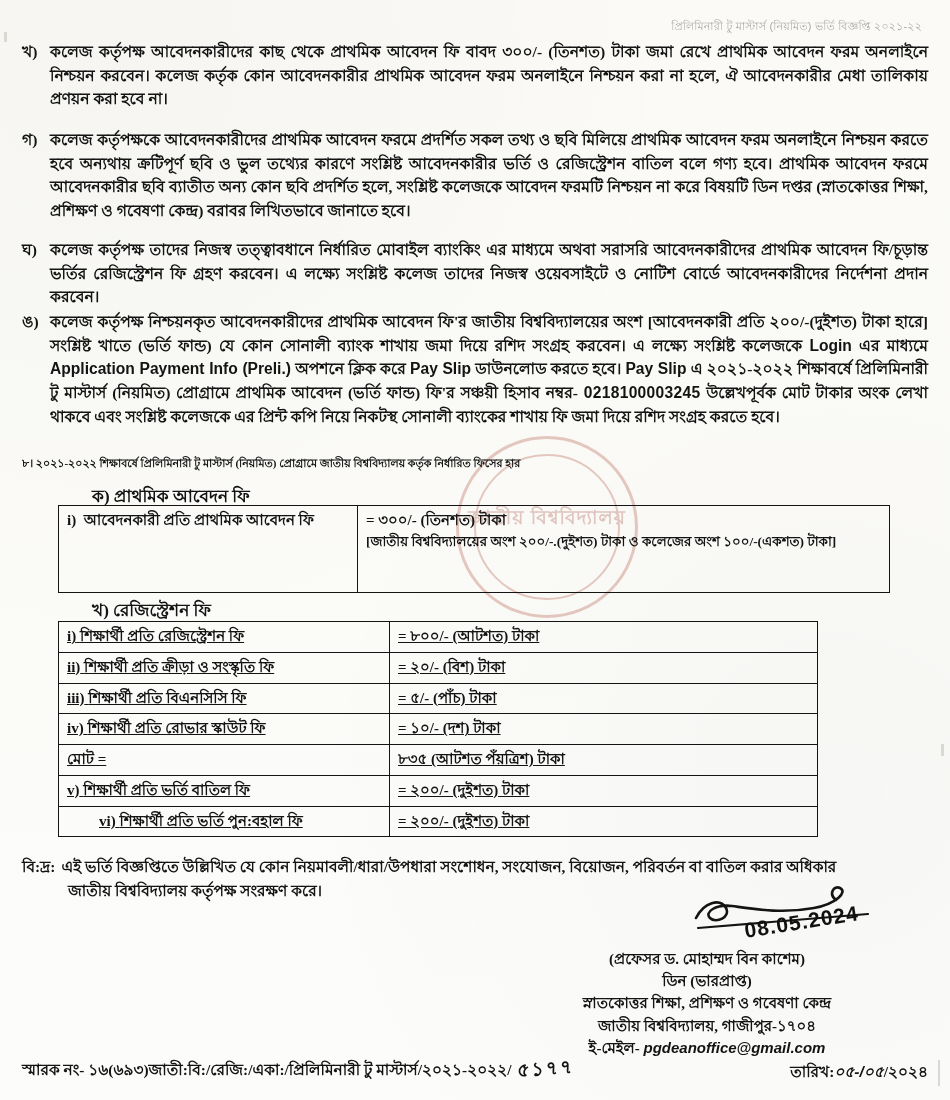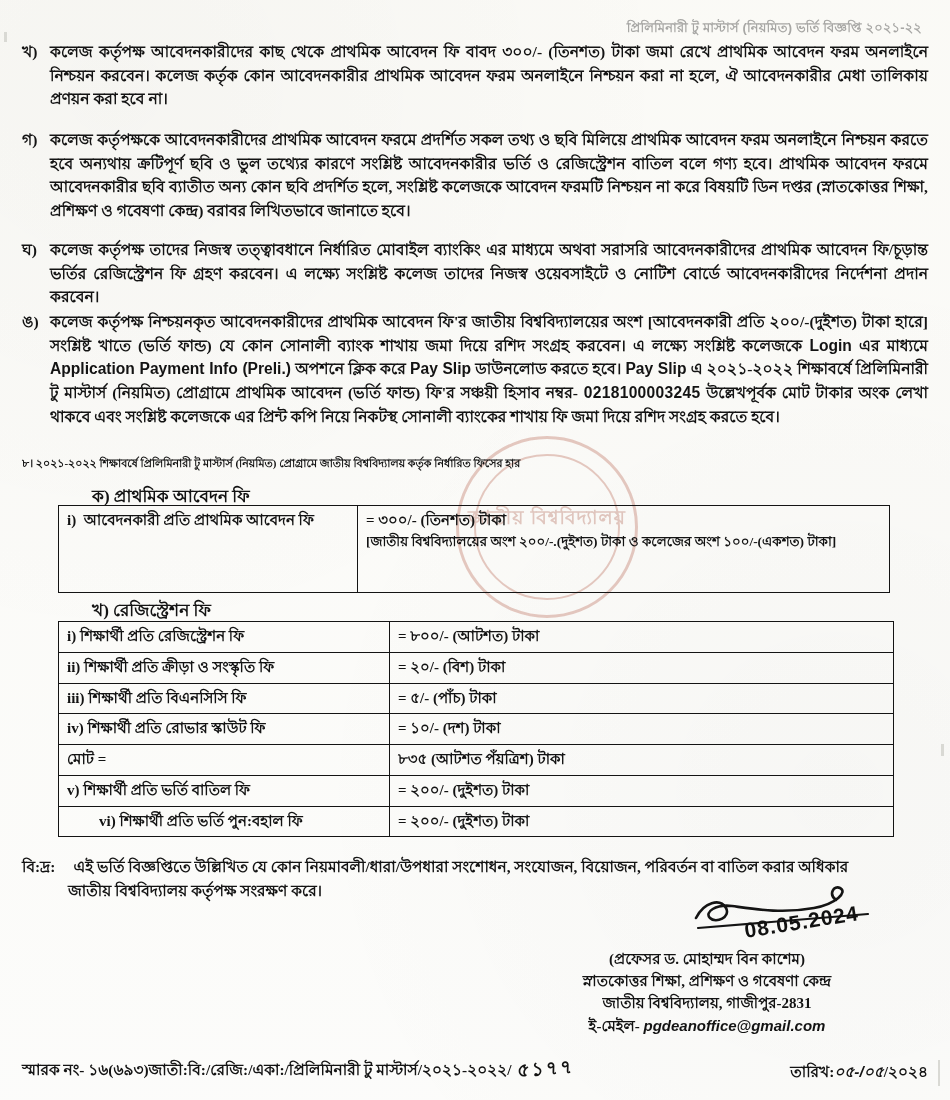--- a/index.html
+++ b/index.html
@@ -71,22 +71,22 @@
     position: absolute;
     inset: 0;
     z-index: 2;
   }
 
   .header-line {
     position: absolute;
     right: 28px;
     top: 18px;
     font-family: "Liberation Sans", sans-serif;
-    font-size: 13px;
-    font-weight: bold;
+    font-size: 11px;
+    font-weight: normal;
     color: #2b2b2b;
     opacity: 0.40;
     letter-spacing: 0.2px;
     white-space: nowrap;
   }
 
   .body-block {
     position: absolute;
     left: 22px;
     right: 22px;
@@ -149,42 +149,42 @@
     border: 1.6px solid #141414;
     padding: 4px 8px;
     vertical-align: top;
     line-height: 1.45;
   }
   #table-primary { left: 58px; top: 505px; width: 832px; padding-left: 27px; }
   #table-primary td.c-label { width: 282px; height: 78px; }
   #table-primary td.c-value { }
   #table-primary .sub-note { font-size: 13.4px; }
 
-  #table-reg { left: 58px; top: 621px; width: 836px; }
+  #table-reg { left: 58px; top: 621px; width: 760px; text-decoration: underline; }
   #table-reg td.c-label { width: 282px; }
   #table-reg td.c-value { }
   #table-reg tr.total-row td.c-label { font-weight: 700; }
   #table-reg tr.total-row td.c-value { font-weight: 700; }
   #table-reg td.pad-cell { }
   .roman {
     font-family: "Liberation Serif", serif;
     font-weight: 700;
   }
 
   
   .note-block {
     position: absolute;
     left: 22px;
     right: 22px;
     top: 855px;
     font-size: 15.4px;
     font-weight: 600;
     line-height: 1.55;
   }
-  .note-block .nb-row { display: flex; align-items: flex-start; gap: 12px; }
+  .note-block .nb-row { display: flex; align-items: flex-start; }
   .note-block .nb-label { flex: 0 0 auto; font-weight: 700; margin-right: 6px; }
   .note-block .nb-text { flex: 1 1 auto; text-align: justify; }
   .note-block .nb-cont { margin-left: 46px; }
 
   
   .sign-block {
     position: absolute;
     left: 484px;
     right: 20px;
     top: 880px;
@@ -378,22 +378,23 @@
 
     <svg class="sig-scribble" viewBox="0 0 200 60">
       <path d="M6 34 C 14 18, 30 14, 36 24 C 41 33, 26 40, 20 34 C 14 28, 26 20, 42 22
                C 64 25, 92 30, 124 24 C 146 20, 158 8, 150 4 C 144 1, 138 10, 146 16" fill="none" stroke="#141414" stroke-width="2.6" stroke-linecap="round"></path>
       <path d="M8 44 L 178 30" fill="none" stroke="#141414" stroke-width="2.2" stroke-linecap="round"></path>
     </svg>
     <div class="sig-date">08.05.2024</div>
 
     <div class="sign-block" style="top:948px;">
       <div>(প্রফেসর ড. মোহাম্মদ বিন কাশেম)</div>
+      <div>ডিন (ভারপ্রাপ্ত)</div>
       <div>স্নাতকোত্তর শিক্ষা, প্রশিক্ষণ ও গবেষণা কেন্দ্র</div>
-      <div>জাতীয় বিশ্ববিদ্যালয়, গাজীপুর-2831</div>
+      <div>জাতীয় বিশ্ববিদ্যালয়, গাজীপুর-১৭০৪</div>
       <div>
         <span>ই-মেইল-</span>
         <span class="sig-email">pgdeanoffice@gmail.com</span>
       </div>
     </div>
 
     <div class="memo-row">
       <div class="memo-left">
         <span>স্মারক নং- ১৬(৬৯৩)জাতী:বি:/রেজি:/একা:/প্রিলিমিনারী টু মাস্টার্স/২০২১-২০২২/</span><span class="memo-hand">৫১৭৭</span>
       </div>

